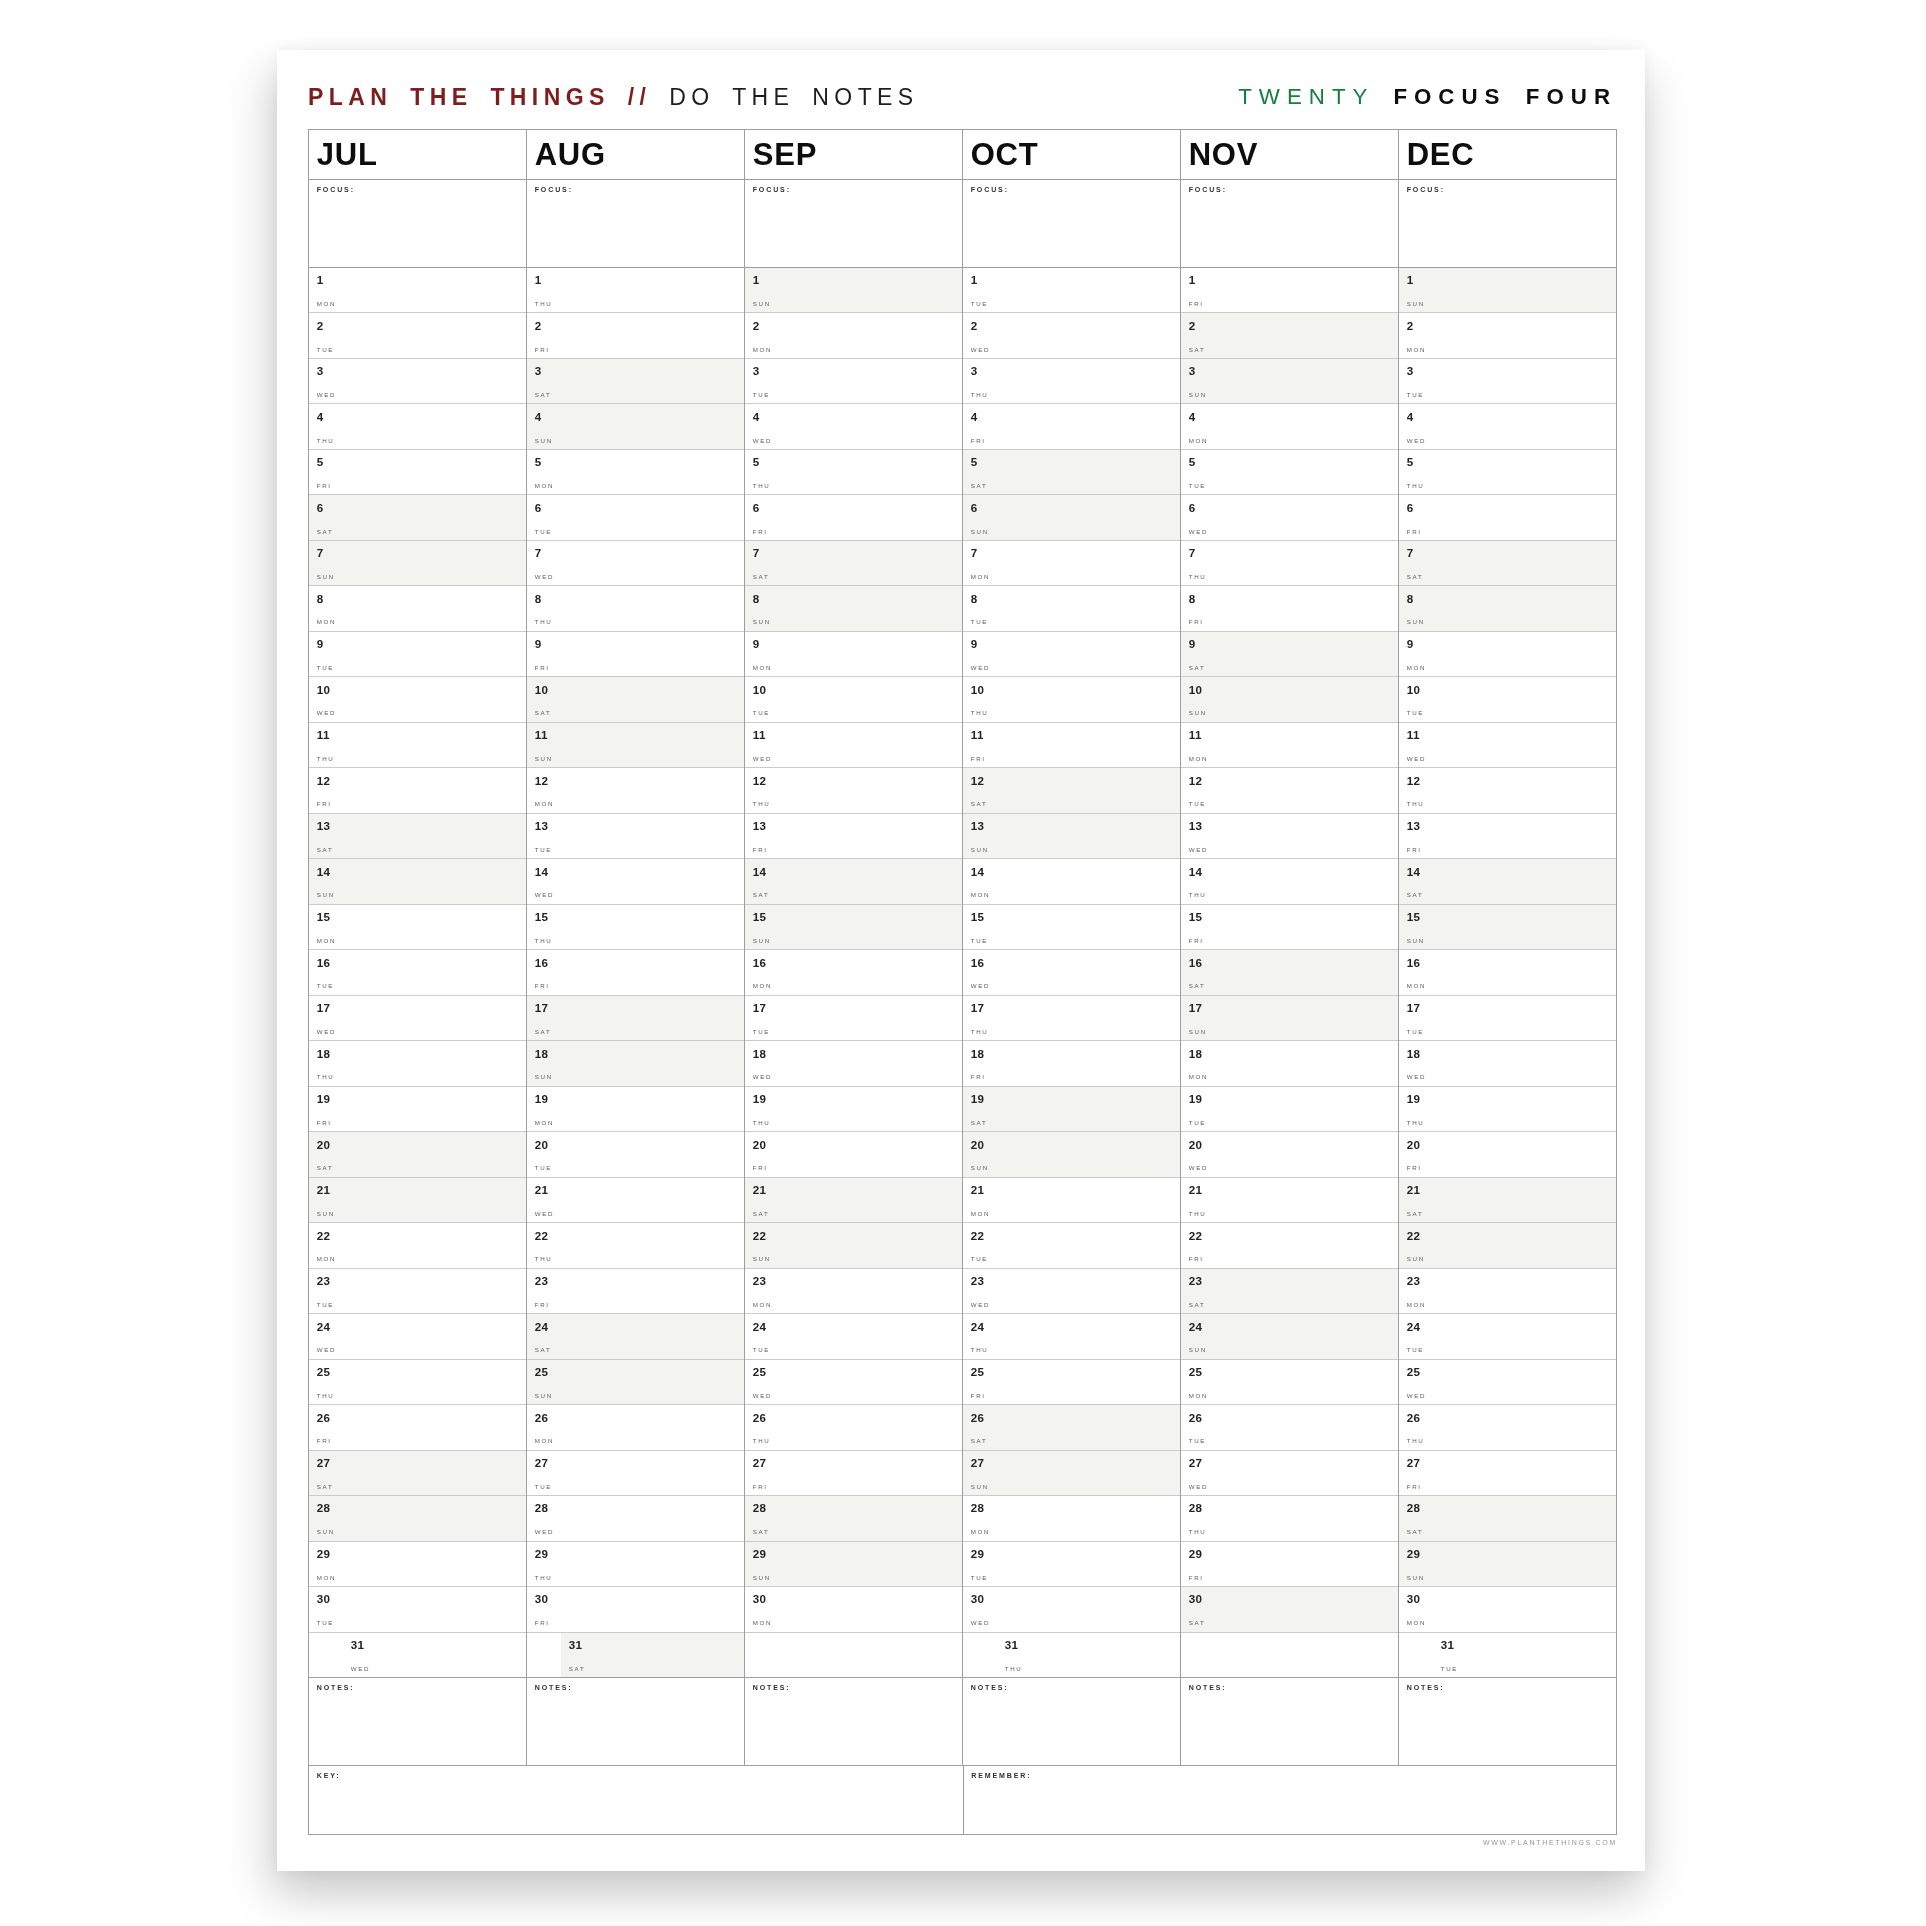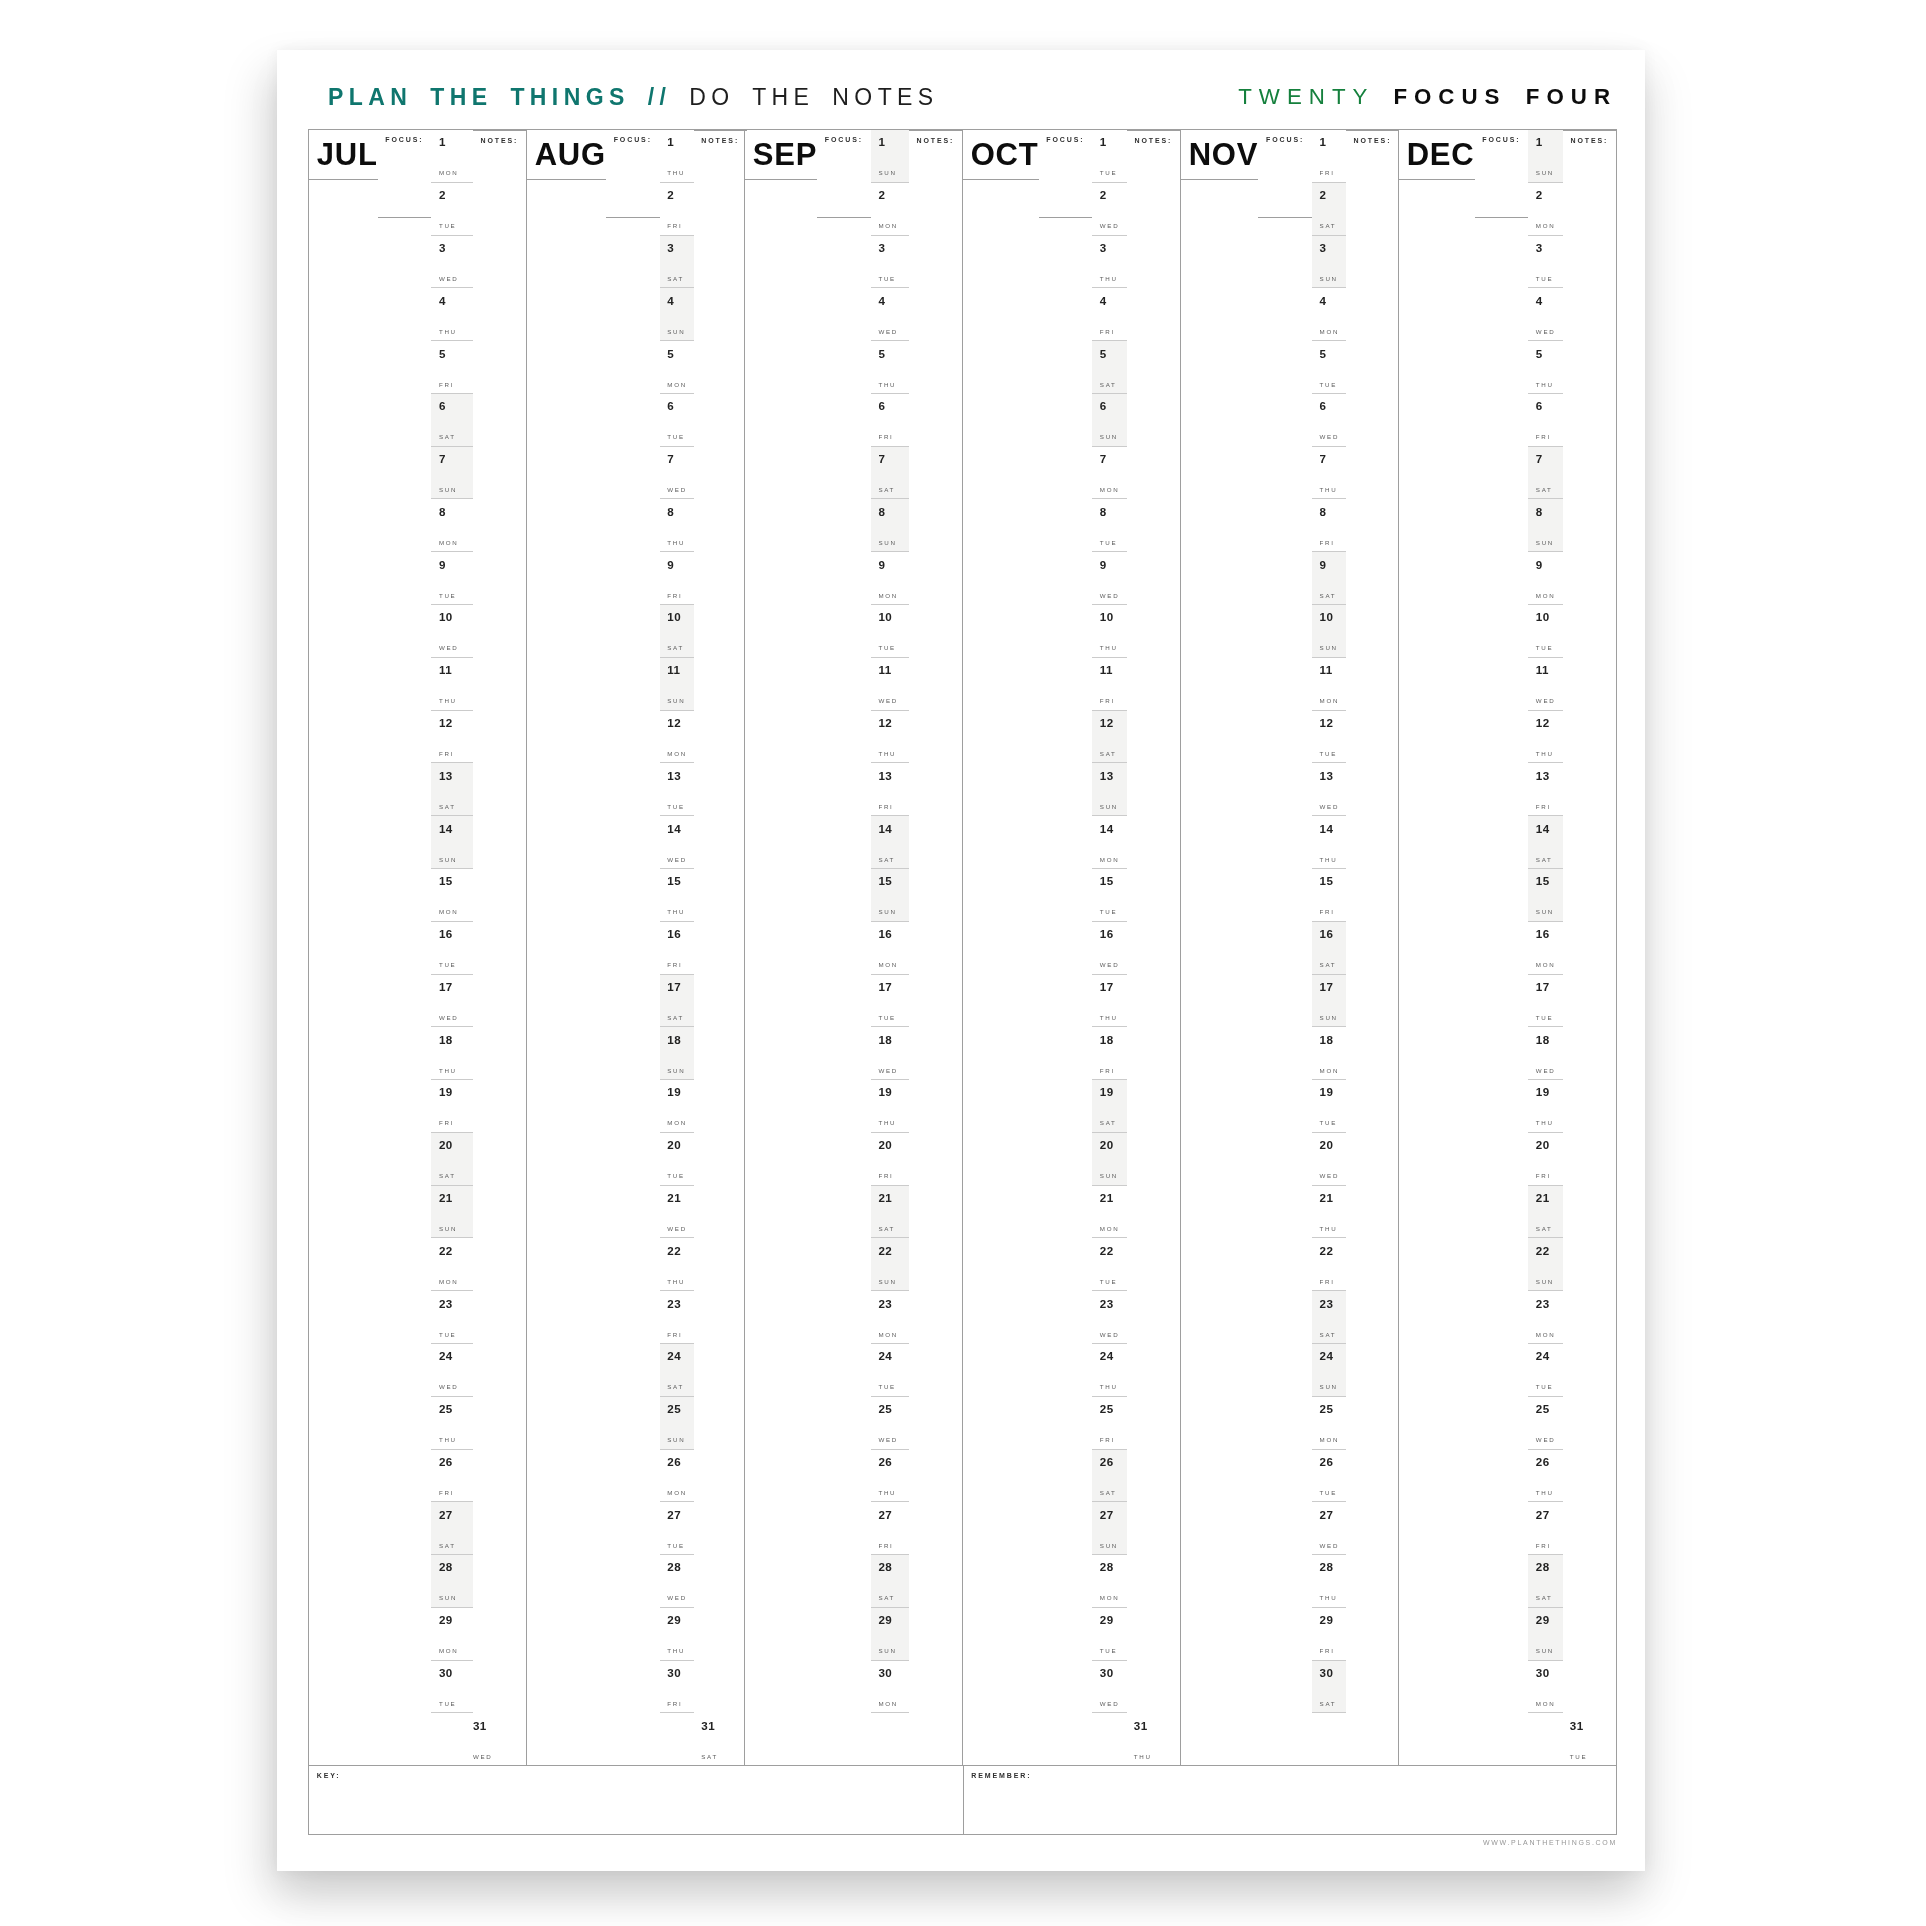--- a/index.html
+++ b/index.html
@@ -36,21 +36,21 @@
     justify-content: space-between;
     align-items: center;
   }
   .title {
     font-size: 23px;
     letter-spacing: 5.4px;
     word-spacing: 6.2px;
     color: #111;
     white-space: nowrap;
   }
-  .title .seg-bold { font-weight: 700; color: #0f766e; margin-left: 20px; }
+  .title .seg-bold { font-weight: 700; color: #7f1d1d; }
   .title .seg-light { font-weight: 400; color: #1e1e1e; }
   .year {
     font-size: 22.3px;
     letter-spacing: 7px;
     word-spacing: 6.2px;
     color: #0d0d0d;
     white-space: nowrap;
   }
   .year .seg-light { font-weight: 400; color: #15803d; }
   .year .seg-bold { font-weight: 700; }
@@ -62,21 +62,21 @@
     width: 1309px;
     height: 1637px;
     display: flex;
     box-sizing: border-box;
     border: 0.8px solid var(--line-strong, #9e9e9e);
   }
   .month-col {
     flex: 1;
     min-width: 0;
     display: flex;
-    flex-direction: row;
+    flex-direction: column;
     box-sizing: border-box;
   }
   .month-col + .month-col { border-left: 0.8px solid var(--line-strong, #9e9e9e); }
   .month-header {
     height: 50px;
     box-sizing: border-box;
     border-bottom: 0.8px solid var(--line-strong, #9e9e9e);
     display: flex;
     align-items: center;
     padding-left: 7.7px;

